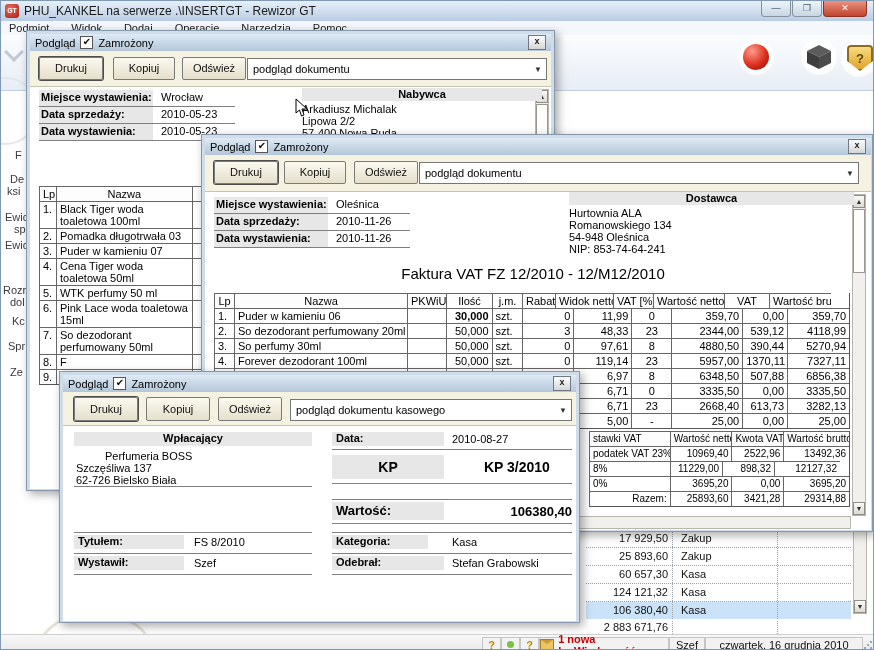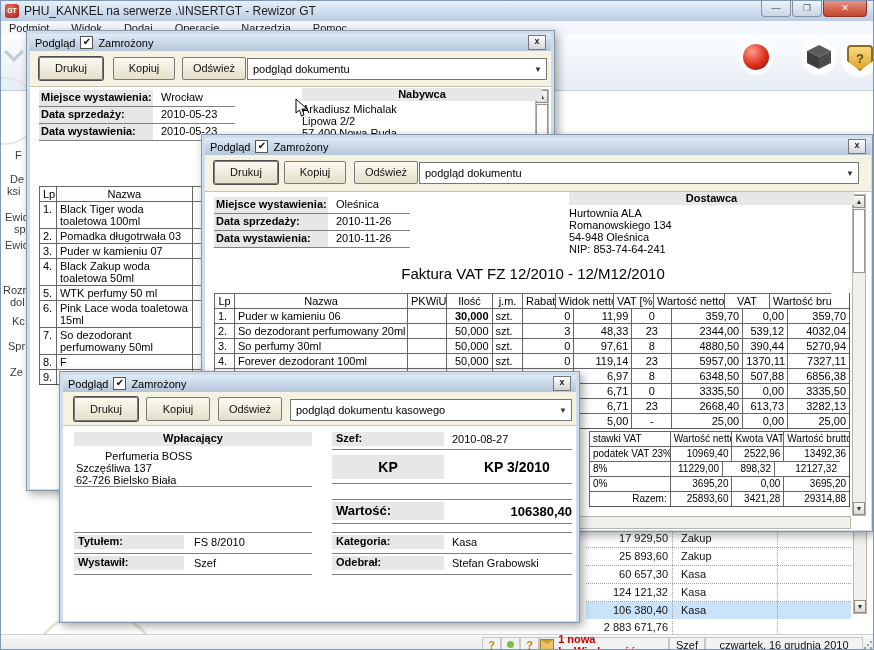--- a/index.html
+++ b/index.html
@@ -234,21 +234,21 @@
           <div class="tcell a-l" style="width: 153px;"></div>
         </div>
         <div class="trow">
           <div class="tcell a-l" style="width: 17px;">3.</div>
           <div class="tcell a-l" style="width: 136px;">Puder w kamieniu 07</div>
           <div class="tcell a-l" style="width: 55px;"></div>
           <div class="tcell a-l" style="width: 153px;"></div>
         </div>
         <div class="trow">
           <div class="tcell a-l" style="width: 17px;">4.</div>
-          <div class="tcell a-l" style="width: 136px;">Black Zakup woda toaletowa 50ml</div>
+          <div class="tcell a-l" style="width: 136px;">Cena Tiger woda toaletowa 50ml</div>
           <div class="tcell a-l" style="width: 55px;"></div>
           <div class="tcell a-l" style="width: 153px;"></div>
         </div>
         <div class="trow">
           <div class="tcell a-l" style="width: 17px;">5.</div>
           <div class="tcell a-l" style="width: 136px;">WTK perfumy 50 ml</div>
           <div class="tcell a-l" style="width: 55px;"></div>
           <div class="tcell a-l" style="width: 153px;"></div>
         </div>
         <div class="trow">
@@ -365,21 +365,21 @@
           <div class="tcell a-l" style="width: 20px;">2.</div>
           <div class="tcell a-l" style="width: 173px;">So dezodorant perfumowany 20ml</div>
           <div class="tcell a-l" style="width: 39px;"></div>
           <div class="tcell a-r" style="width: 46px;">50,000</div>
           <div class="tcell a-l" style="width: 30px;">szt.</div>
           <div class="tcell a-r" style="width: 52px;">3</div>
           <div class="tcell a-r" style="width: 58px;">48,33</div>
           <div class="tcell a-c" style="width: 40px;">23</div>
           <div class="tcell a-r" style="width: 71px;">2344,00</div>
           <div class="tcell a-r" style="width: 45px;">539,12</div>
-          <div class="tcell a-r" style="width: 62px;">4032,04</div>
+          <div class="tcell a-r" style="width: 62px;">4118,99</div>
         </div>
         <div class="trow">
           <div class="tcell a-l" style="width: 20px;">3.</div>
           <div class="tcell a-l" style="width: 173px;">So perfumy 30ml</div>
           <div class="tcell a-l" style="width: 39px;"></div>
           <div class="tcell a-r" style="width: 46px;">50,000</div>
           <div class="tcell a-l" style="width: 30px;">szt.</div>
           <div class="tcell a-r" style="width: 52px;">0</div>
           <div class="tcell a-r" style="width: 58px;">97,61</div>
           <div class="tcell a-c" style="width: 40px;">8</div>
@@ -504,21 +504,21 @@
       <span class="arr">▼</span>
     </div>
     <div class="abs dlg-body" style="left:3px;top:54px;width:513px;height:195px;"></div>
 
     <div class="abs band" style="left:14px;top:60px;width:238px;height:14px;">Wpłacający</div>
     <div class="abs addr" style="left:16px;top:78px;margin-left:29px;">Perfumeria BOSS</div>
     <div class="abs addr" style="left:16px;top:90px;">Szczęśliwa 137</div>
     <div class="abs addr" style="left:16px;top:102px;">62-726 Bielsko Biała</div>
     <div class="abs hr" style="left:14px;top:114px;width:238px;"></div>
 
-    <div class="abs band left" style="left:272px;top:60px;width:112px;height:14px;">Szef:</div>
+    <div class="abs band left" style="left:272px;top:60px;width:112px;height:14px;">Data:</div>
     <div class="abs addr" style="left:392px;top:61px;">2010-08-27</div>
     <div class="abs hr" style="left:272px;top:77px;width:240px;"></div>
 
     <div class="abs band" style="left:272px;top:83px;width:112px;height:24px;font-size:14px;line-height:24px;">KP</div>
     <div class="abs" style="left:396px;top:87px;font-size:14px;font-weight:bold;padding-left:28px;">KP 3/2010</div>
     <div class="abs hr" style="left:272px;top:111px;width:240px;"></div>
 
     <div class="abs hr" style="left:272px;top:127px;width:240px;"></div>
     <div class="abs band left" style="left:272px;top:130px;width:112px;height:18px;font-size:13px;line-height:18px;">Wartość:</div>
     <div class="abs" style="left:390px;top:132px;width:122px;text-align:right;font-size:13px;font-weight:bold;">106380,40</div>
@@ -526,21 +526,21 @@
 
     <div class="abs hr" style="left:14px;top:160px;width:238px;"></div>
     <div class="abs band left" style="left:14px;top:163px;width:110px;height:14px;">Tytułem:</div>
     <div class="abs addr" style="left:134px;top:164px;">FS 8/2010</div>
     <div class="abs hr" style="left:14px;top:181px;width:238px;"></div>
     <div class="abs band left" style="left:14px;top:184px;width:110px;height:14px;">Wystawił:</div>
     <div class="abs addr" style="left:134px;top:185px;">Szef</div>
     <div class="abs hr" style="left:14px;top:202px;width:238px;"></div>
 
     <div class="abs hr" style="left:272px;top:160px;width:240px;"></div>
-    <div class="abs band left" style="left:272px;top:163px;width:112px;height:14px;">Kategoria:</div>
+    <div class="abs band left" style="left:272px;top:163px;width:96px;height:14px;">Kategoria:</div>
     <div class="abs addr" style="left:392px;top:164px;">Kasa</div>
     <div class="abs hr" style="left:272px;top:181px;width:240px;"></div>
     <div class="abs band left" style="left:272px;top:184px;width:112px;height:14px;">Odebrał:</div>
     <div class="abs addr" style="left:392px;top:185px;">Stefan Grabowski</div>
     <div class="abs hr" style="left:272px;top:202px;width:240px;"></div>
   </div>
 
   <div class="abs statusbar">
     <div class="scell q" style="left:481px;width:17px;">?</div>
     <div class="scell" style="left:500px;width:17px;">

